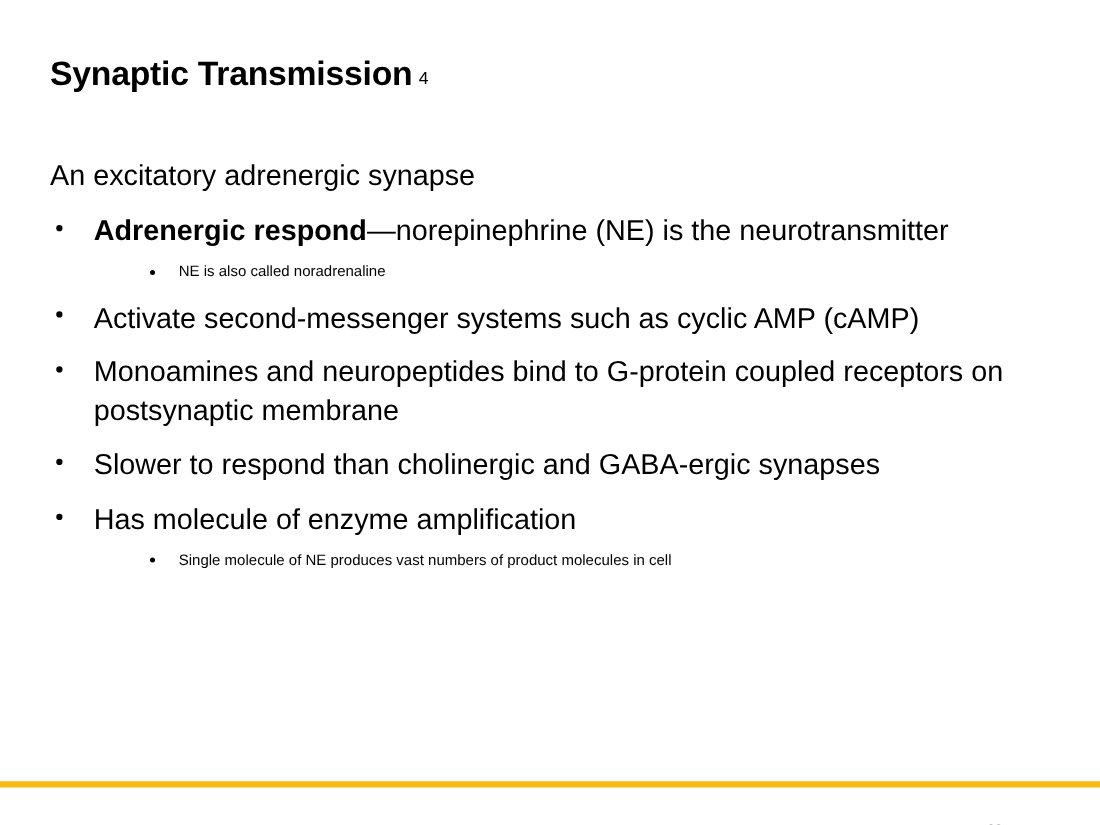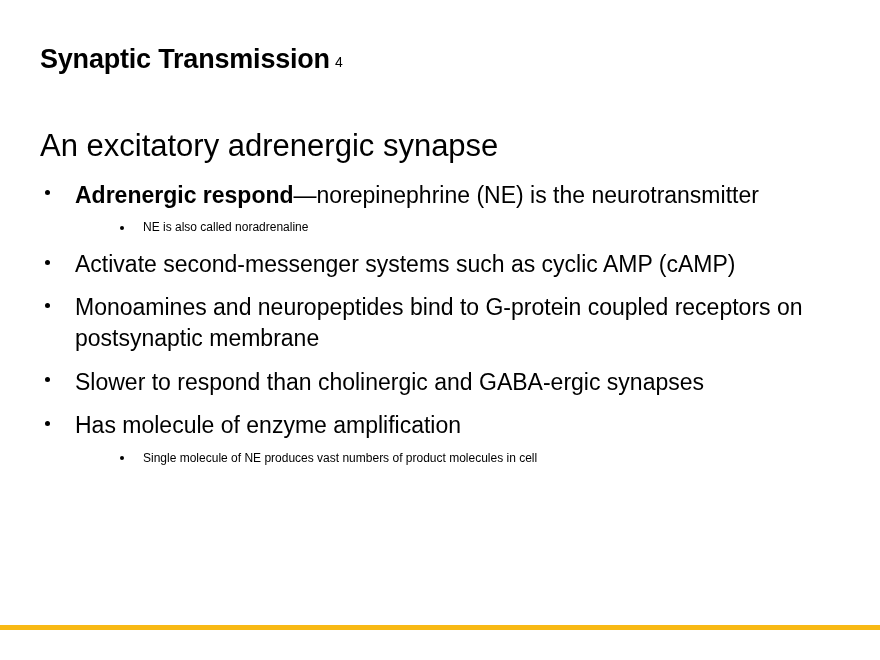--- a/index.html
+++ b/index.html
@@ -45,21 +45,21 @@
 
   
   .body-block {
     position: absolute;
     left: 38px;
     top: 126px;
     width: 810px;
   }
 
   .lead-line {
-    font-size: 31px;
+    font-size: 23px;
     line-height: 1.28;
     margin: 0 0 14px 0;
     padding-left: 2px;
   }
 
   ul.level1 {
     list-style: none;
     margin: 0;
     padding: 0;
   }

